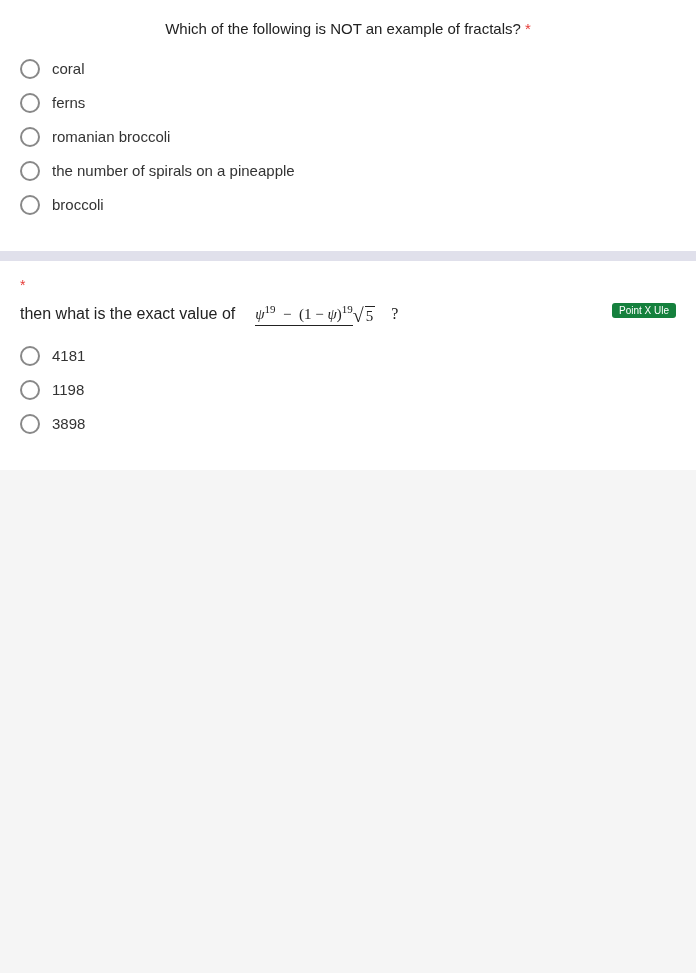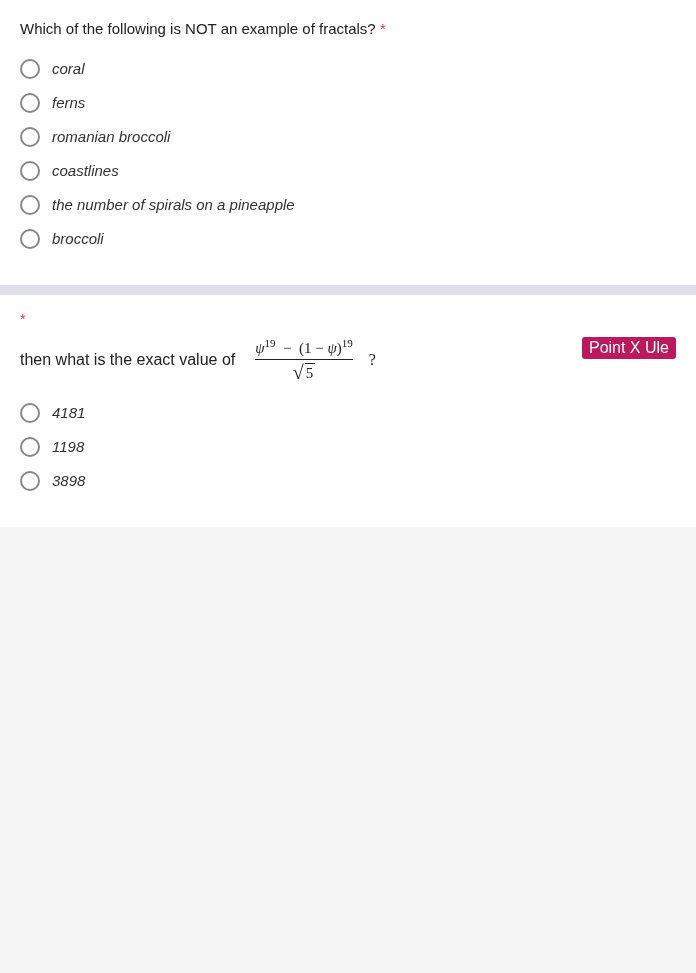--- a/index.html
+++ b/index.html
@@ -7,20 +7,21 @@
     body {
       font-family: Arial, sans-serif;
       background: #f5f5f5;
       color: #222;
       font-size: 15px;
     }
 
     .section {
       background: #fff;
       padding: 18px 20px 22px 20px;
+      text-align: center;
     }
 
     .section-divider {
       height: 10px;
       background: #e0e0eb;
     }
 
     .question-text {
       font-size: 15px;
       margin-bottom: 18px;
@@ -29,21 +30,20 @@
 
     .question-text .required {
       color: #e53935;
     }
 
     .radio-option {
       display: flex;
       align-items: center;
       margin-bottom: 14px;
       cursor: pointer;
-      font-style: italic;
     }
 
     .radio-circle {
       width: 20px;
       height: 20px;
       border-radius: 50%;
       border: 2px solid #888;
       margin-right: 12px;
       flex-shrink: 0;
       background: #fff;
@@ -84,21 +84,21 @@
     }
 
     .formula-text {
       font-size: 16px;
       font-family: Liberation Sans, sans-serif;
       margin-right: 8px;
     }
 
     .fraction {
       display: inline-flex;
-      flex-direction: column;
+      flex-direction: row;
       align-items: center;
       vertical-align: middle;
       margin: 0 6px;
     }
 
     .fraction-numerator {
       font-size: 15px;
       font-family: Georgia, serif;
       border-bottom: 1.5px solid #222;
       padding-bottom: 2px;
@@ -135,23 +135,23 @@
       padding-top: 1px;
       padding-left: 1px;
       padding-right: 2px;
       font-size: 15px;
     }
 
     .point-badge {
       position: absolute;
       right: 0;
       top: 0;
-      background: #be185d;
+      background: #15803d;
       color: #fff;
-      font-size: 16px;
+      font-size: 10px;
       padding: 2px 7px;
       border-radius: 3px;
       font-family: Arial, sans-serif;
     }
 
     .psi {
       font-style: italic;
     }
   </style>
 </head>
@@ -171,24 +171,20 @@
   <div class="radio-option">
     <div class="radio-circle"></div>
     <span class="option-label">ferns</span>
   </div>
 
   <div class="radio-option">
     <div class="radio-circle"></div>
     <span class="option-label">romanian broccoli</span>
   </div>
 
-  <div class="radio-option">
-    <div class="radio-circle"></div>
-    <span class="option-label">coastlines</span>
-  </div>
 
   <div class="radio-option">
     <div class="radio-circle"></div>
     <span class="option-label">the number of spirals on a pineapple</span>
   </div>
 
   <div class="radio-option">
     <div class="radio-circle"></div>
     <span class="option-label">broccoli</span>
   </div>

